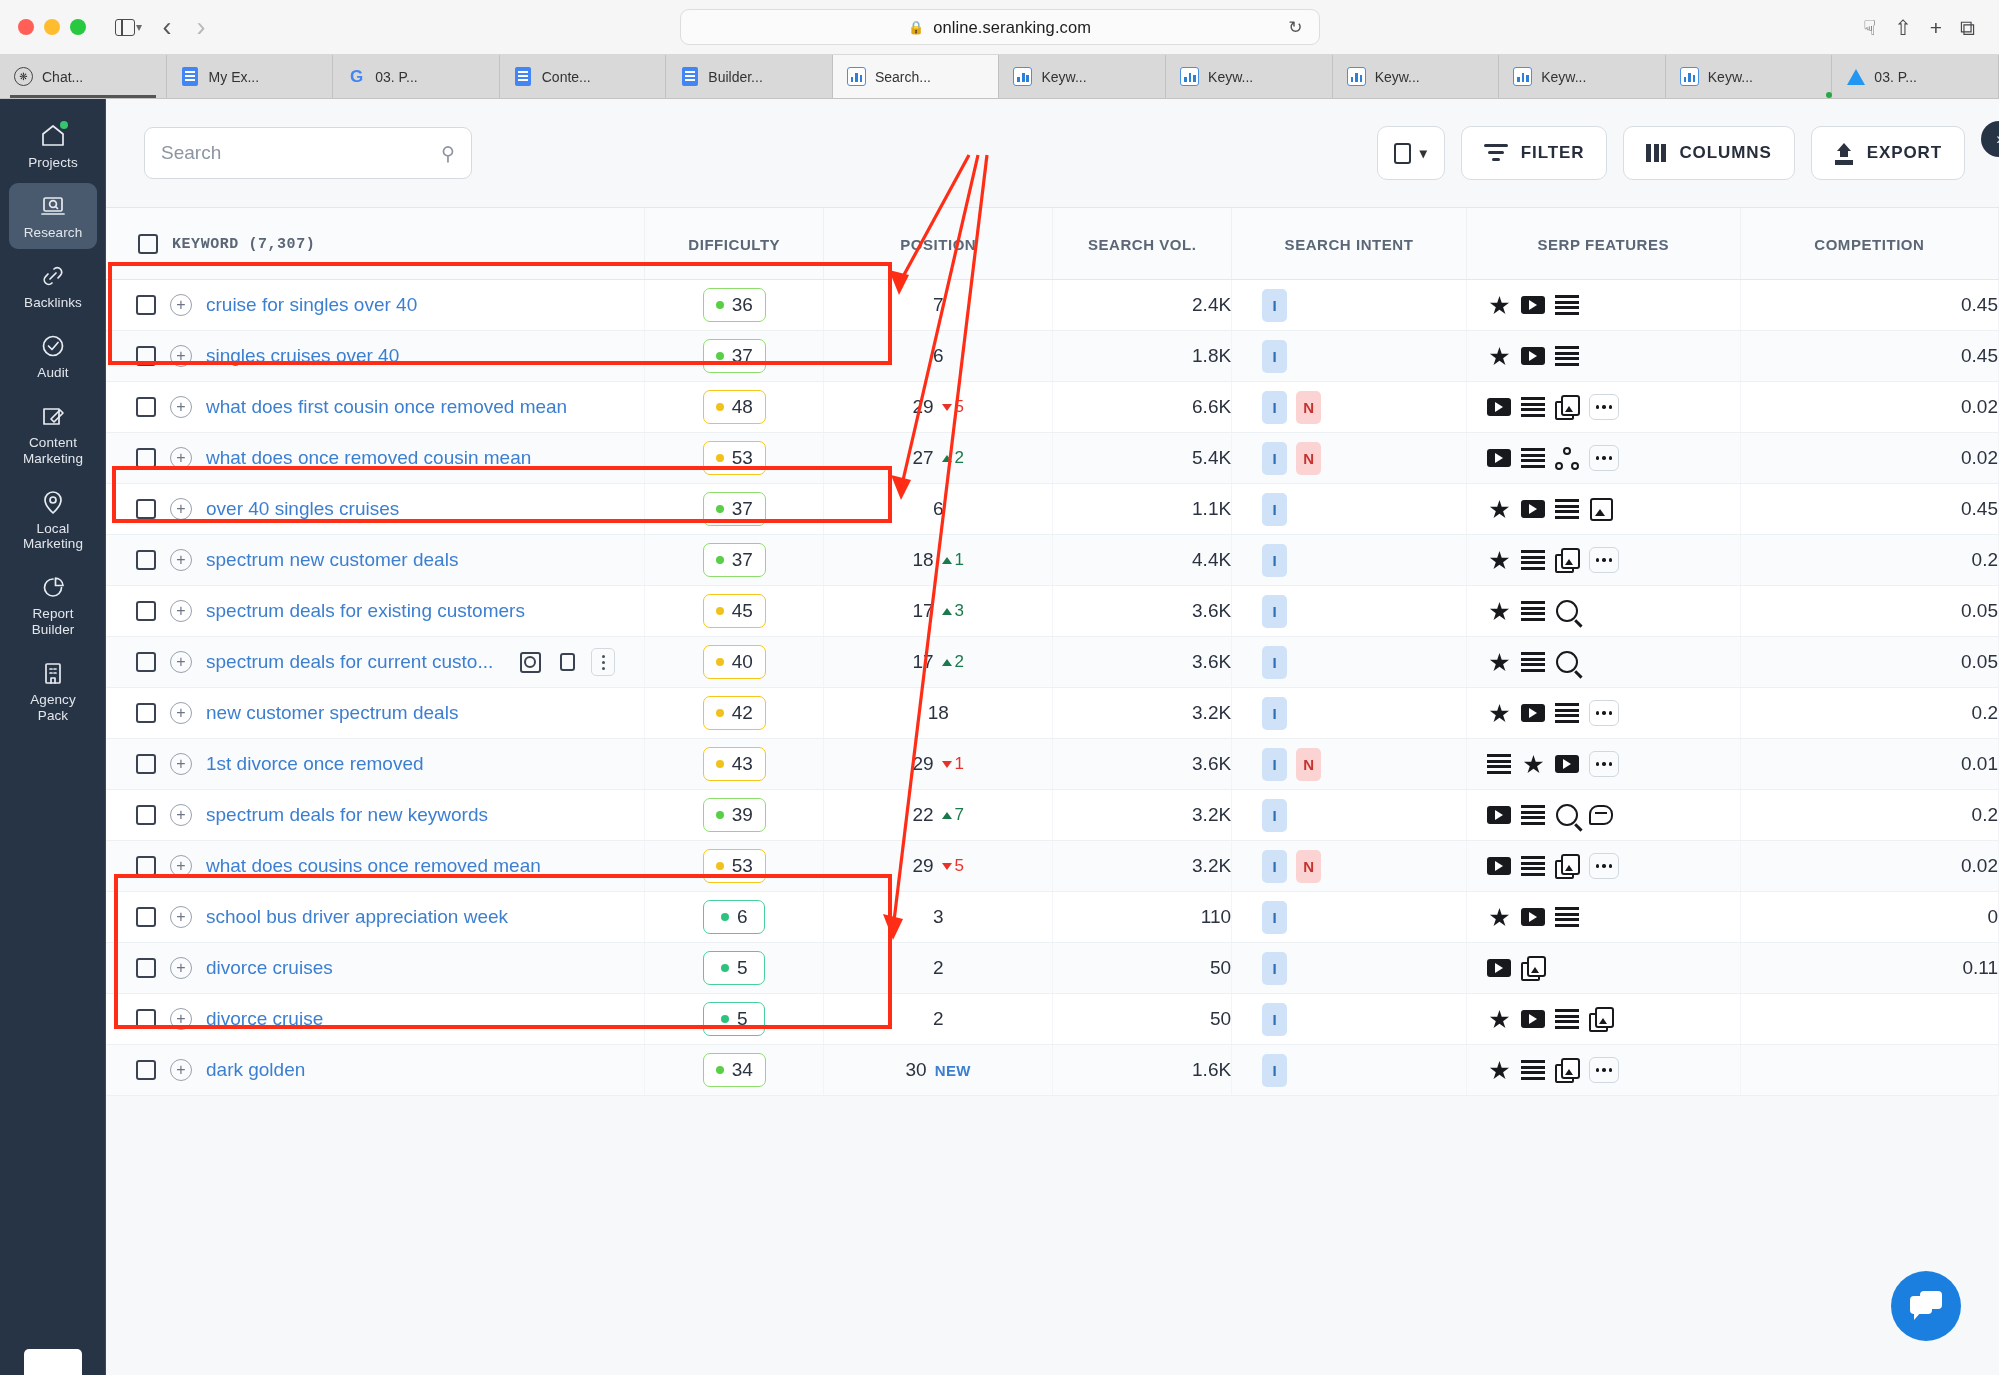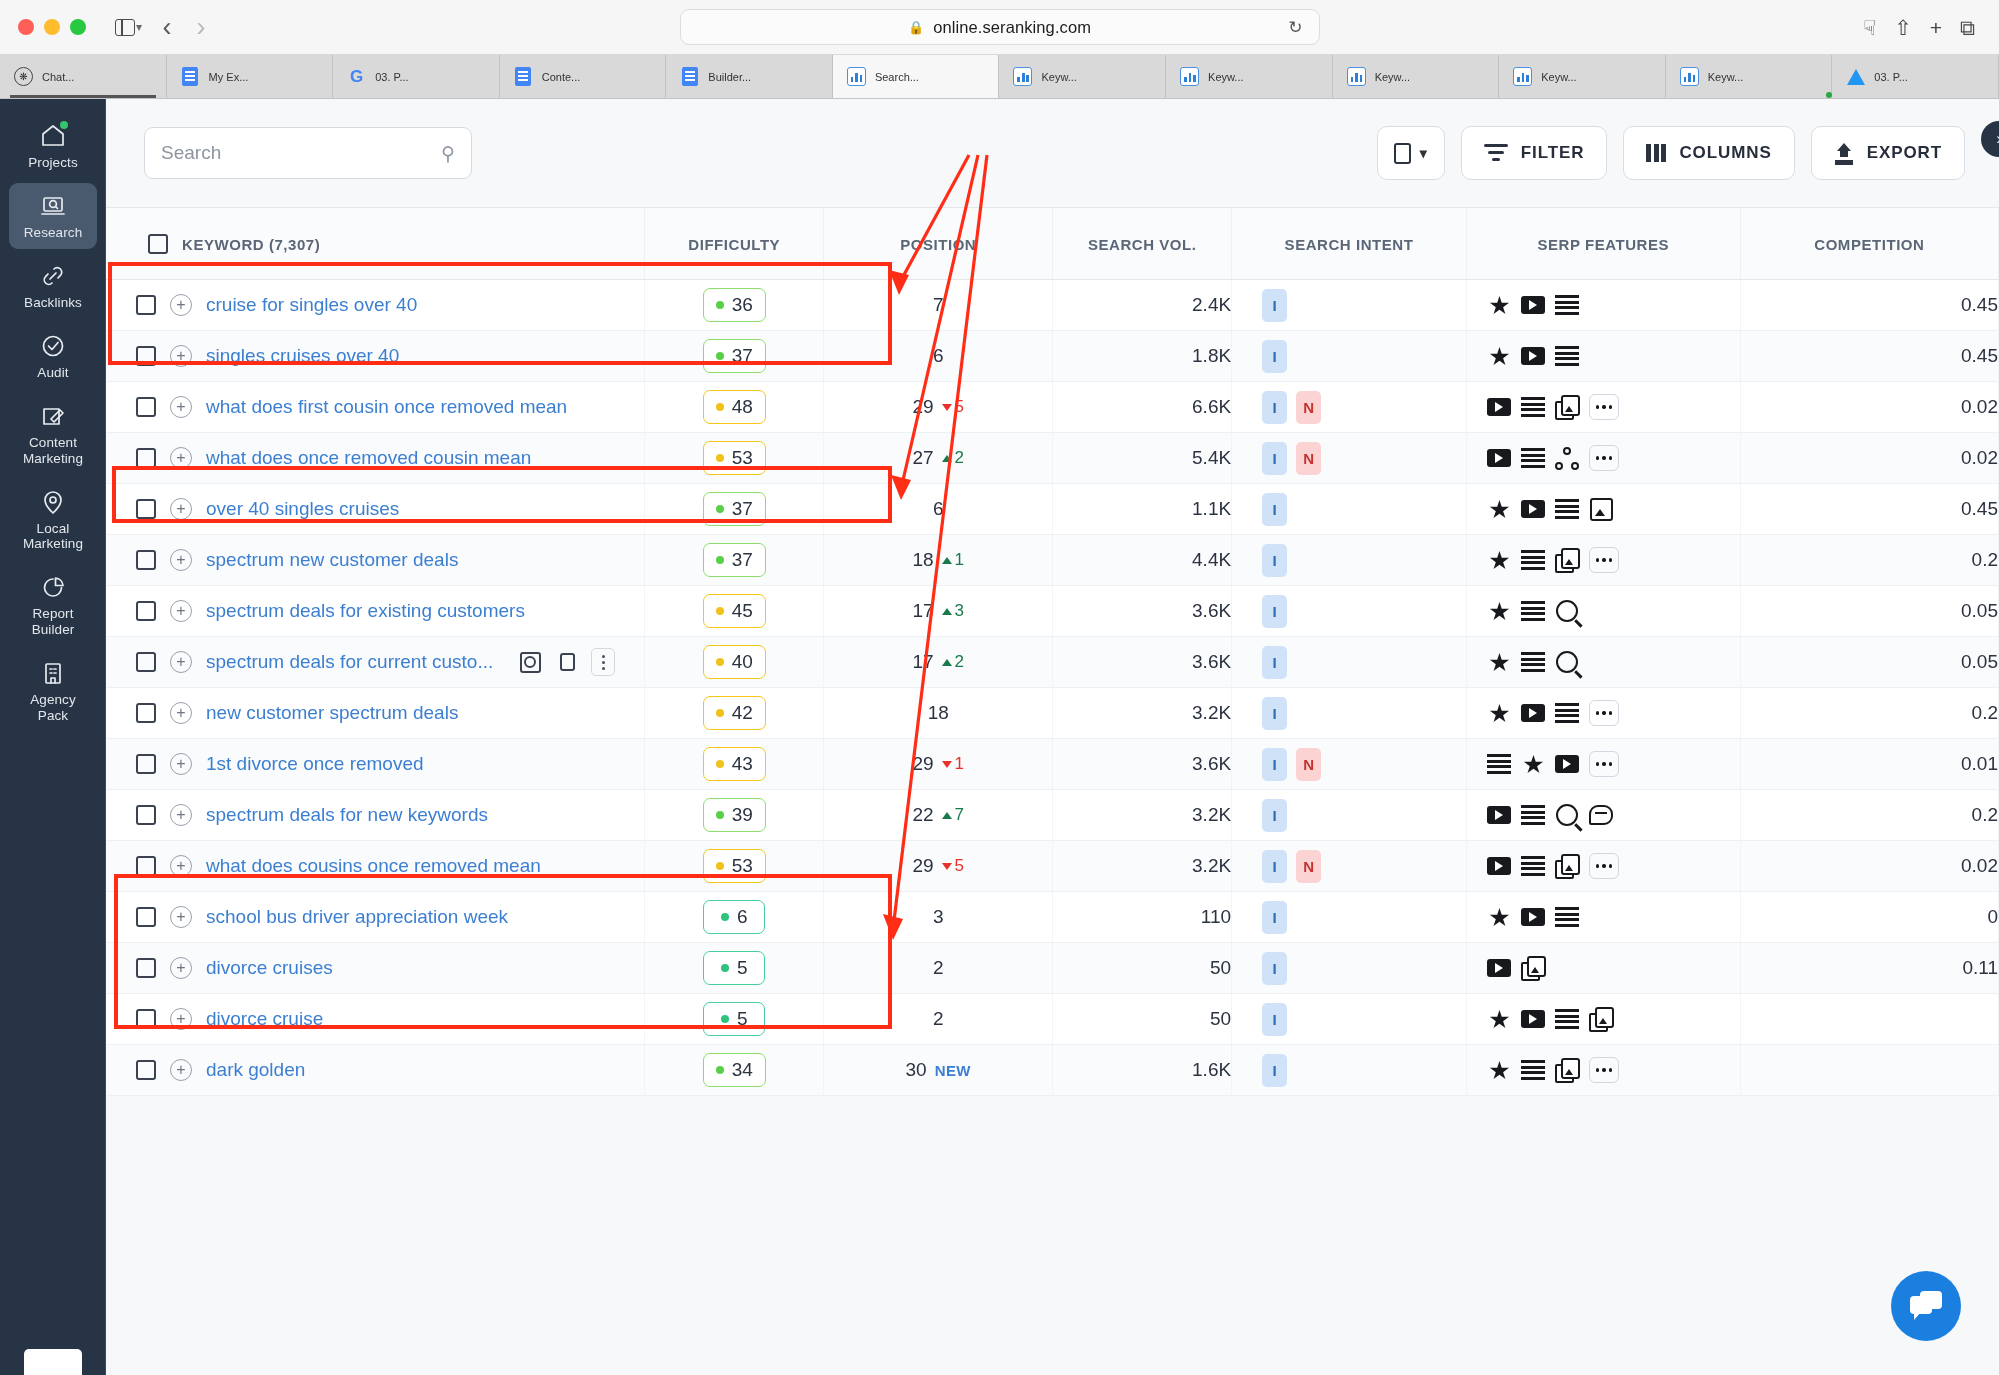--- a/index.html
+++ b/index.html
@@ -70,21 +70,21 @@
     border-right: 1px solid #c2c2c2;
     font-size: 15px; color: #333;
     background: #d9d9d9;
     position: relative;
   }
   .tab.active { background: #f7f7f7; }
   .tab.first-active-underline::after {
     content:""; position:absolute; left:10px; right:10px; bottom:0; height:3px; background:#555;
   }
   .tab .favicon { width: 19px; height: 19px; flex: none; display:flex; align-items:center; justify-content:center; }
-  .tab .tab-label { white-space: nowrap; overflow: hidden; text-overflow: clip; font-size: 11px; }
+  .tab .tab-label { white-space: nowrap; overflow: hidden; text-overflow: clip; font-size: 14px; }
 
   .fav-docs { width:16px; height:19px; background:#4285f4; border-radius:2px; position:relative; }
   .fav-docs::before { content:""; position:absolute; left:3px; top:4px; width:10px; height:2px; background:#fff; box-shadow:0 4px 0 #fff, 0 8px 0 #fff; }
   .fav-chart { width:19px; height:19px; border:1.6px solid #4a90e2; border-radius:3px; position:relative; background:#fff;}
   .fav-chart i { position:absolute; bottom:3px; width:2.6px; background:#2f7fd6; display:block;}
   .fav-chart i:nth-child(1){left:3px;height:5px;}
   .fav-chart i:nth-child(2){left:7.5px;height:9px;}
   .fav-chart i:nth-child(3){left:12px;height:7px;}
   .fav-g { font-size:17px; font-weight:bold; color:#4285f4; line-height:1; }
   .fav-chatgpt { width:19px;height:19px;border-radius:50%;border:1.5px solid #444; display:flex;align-items:center;justify-content:center;font-size:10px;color:#333;}
@@ -193,21 +193,21 @@
   
   .tablewrap { background:#fff; border-top:1px solid #e4e8ed; }
   table.kw { width: 100%; border-collapse: collapse; table-layout: fixed; }
   table.kw th {
     font-size: 15px; font-weight: 700; color: #5b6676; letter-spacing: .55px;
     padding: 26px 0 25px; text-align: center;
     border-bottom: 1px solid #e4e8ed;
     border-right: 1px solid #eef1f4;
     background: #fafbfc;
   }
-  table.kw th.kwcol { text-align: left; padding-left: 12px; }
+  table.kw th.kwcol { text-align: left; padding-left: 2px; font-family: Liberation Mono, monospace; }
   table.kw td {
     font-size: 19px; color: #2b3240;
     padding: 0; height: 51px; text-align: center;
     border-bottom: 1px solid #eef1f4;
     border-right: 1px solid #f2f4f7;
     background: #fff;
   }
   table.kw tr.alt td { background: #fafbfc; }
   .cell-kw { display: flex; align-items: center; gap: 14px; padding-left: 30px; text-align: left; }
   .chk { width: 20px; height: 20px; border: 2px solid #3b4352; border-radius: 3px; flex: none; }

